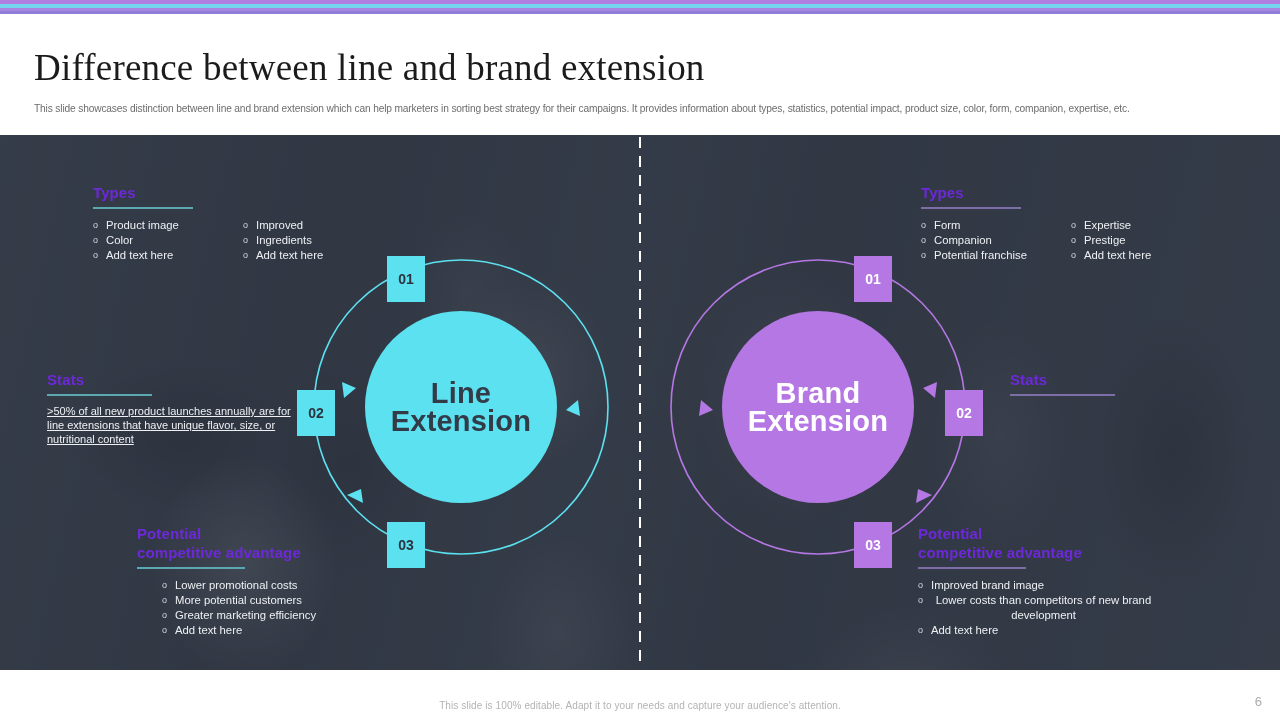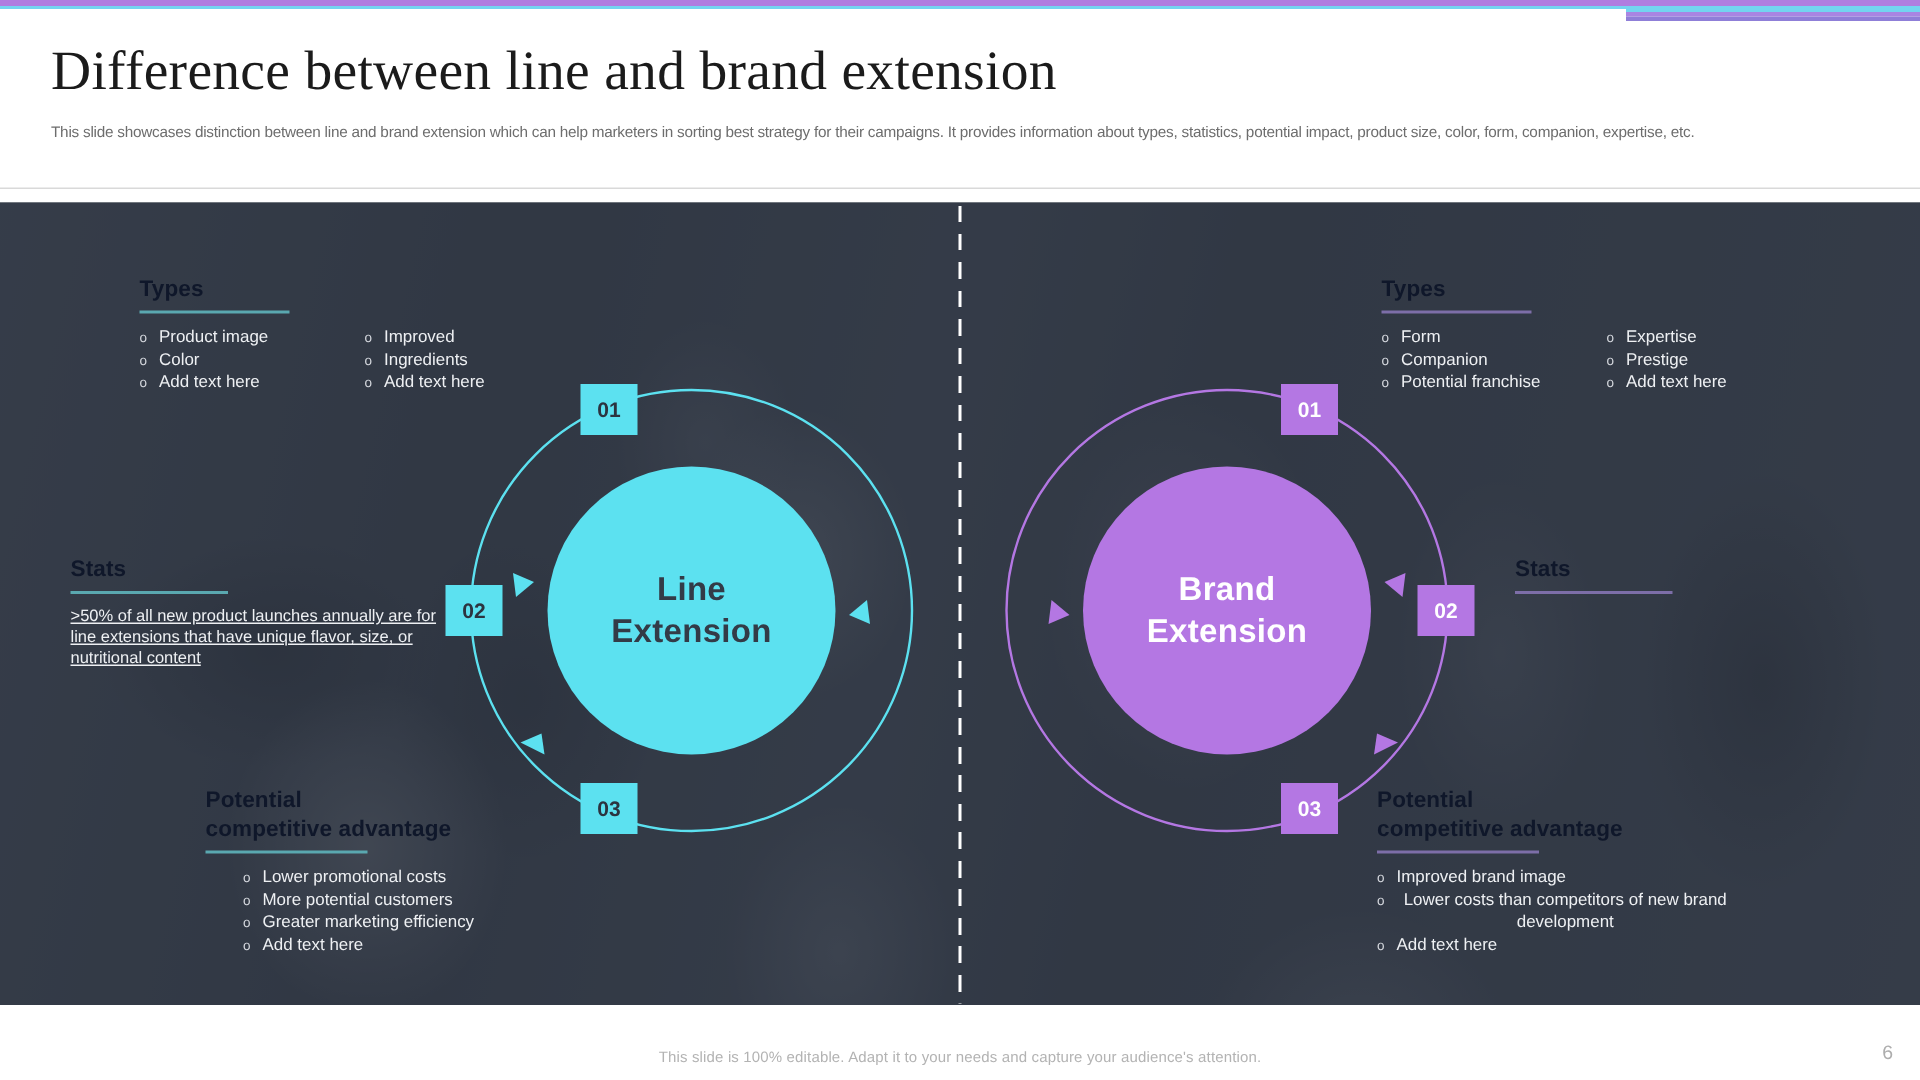--- a/index.html
+++ b/index.html
@@ -19,21 +19,21 @@
 
   
   .stripes { position: absolute; top: 0; left: 0; width: 1280px; height: 14px; }
   .stripe { position: absolute; left: 0; width: 1280px; }
   .stripe-1 { top: 0px;  height: 4px; background: #b07de0; }
   .stripe-2 { top: 4px;  height: 4px; background: #74d4f0; }
   .stripe-3 { top: 8px;  height: 3px; background: #a985e2; }
   .stripe-4 { top: 11px; height: 3px; background: #8f7fd8; }
 
   
-  .header { position: absolute; top: 6px; left: 0; width: 1084px; height: 120px; background:#fff; }
+  .header { position: absolute; top: 26px; left: 0; width: 1084px; height: 120px; background:#fff; }
   .page-title {
     position: absolute;
     left: 34px; top: 20px;
     font-family: "Liberation Serif", serif;
     font-size: 37px;
     color: #1b1b1b;
     letter-spacing: 0.2px;
     white-space: nowrap;
   }
   .page-subtitle {
@@ -92,21 +92,21 @@
       to bottom,
       #ffffff 0px, #ffffff 11px,
       rgba(255,255,255,0) 11px, rgba(255,255,255,0) 19px);
   }
 
   
   .block { position: absolute; }
   .block-head {
     font-size: 15px;
     font-weight: bold;
-    color: #0f172a;
+    color: #6d28d9;
     letter-spacing: 0.1px;
     line-height: 19px;
   }
   .block-rule { margin-top: 5px; height: 2px; }
   .rule-cyan { background: #5aa8b0; }
   .rule-purple { background: #7d6ea8; }
 
   .bullets { margin-top: 9px; }
   .bullet-cols { display: flex; }
   .bullet-col { display: flex; flex-direction: column; }
@@ -164,34 +164,34 @@
     position: absolute;
     left: 54px; top: 54px;
     width: 192px; height: 192px;
     border-radius: 50%;
     display: flex;
     align-items: center;
     justify-content: center;
     text-align: center;
   }
   .core-label {
-    font-size: 22px;
+    font-size: 29px;
     font-weight: bold;
     line-height: 28px;
     white-space: pre-line;
     letter-spacing: 0.2px;
   }
   .core-cyan   { background: #5ce1f0; }
   .core-cyan .core-label   { color: #333b47; }
   .core-purple { background: #b477e3; }
   .core-purple .core-label { color: #ffffff; }
 
   .badge {
     position: absolute;
-    width: 38px; height: 34px;
+    width: 38px; height: 46px;
     display: flex;
     align-items: center;
     justify-content: center;
     font-size: 14px;
     font-weight: bold;
     color: #333b47;
   }
   .badge-cyan   { background: #5ce1f0; color: #2c3440; }
   .badge-purple { background: #b477e3; color: #ffffff; }
 

